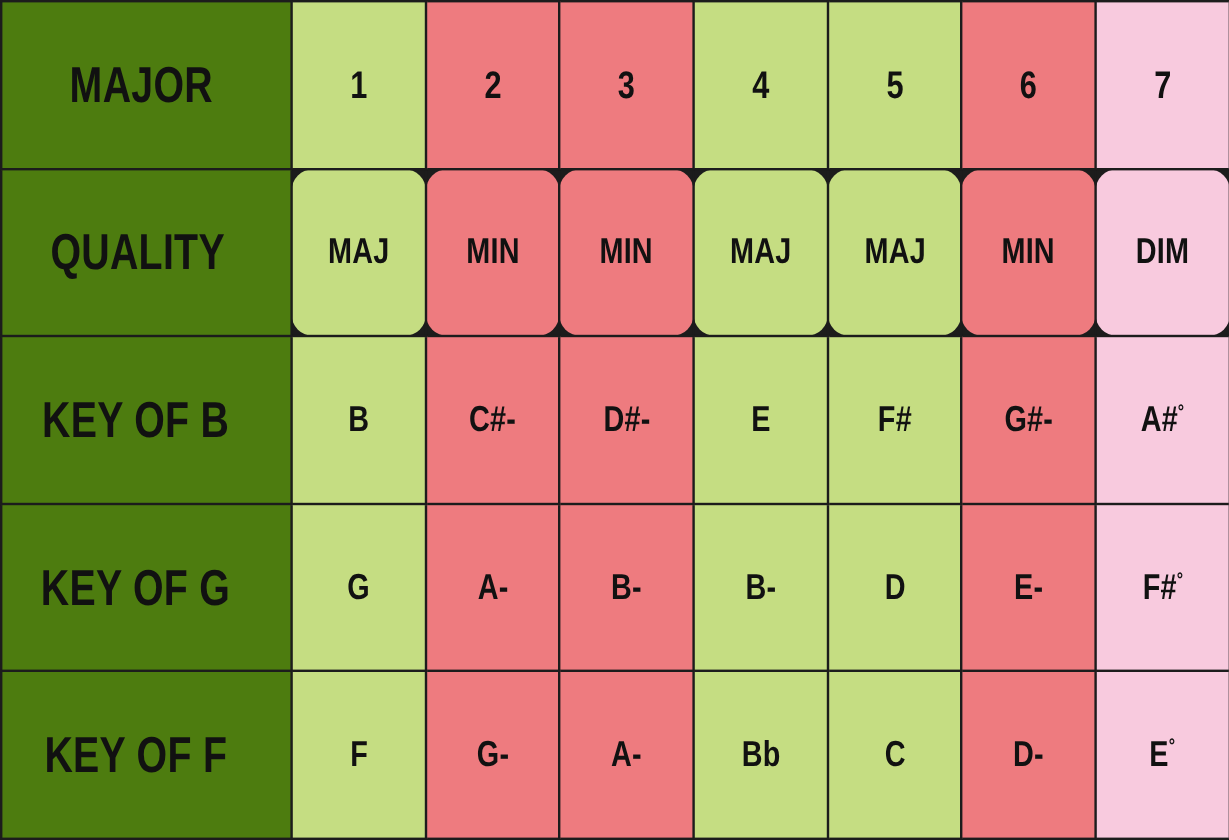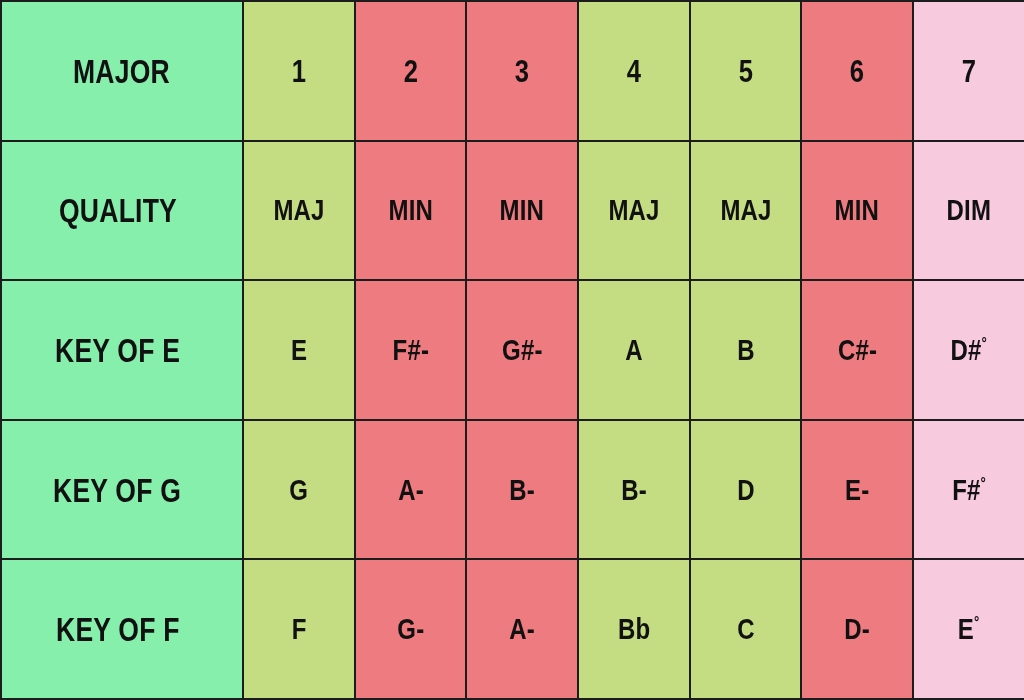--- a/index.html
+++ b/index.html
@@ -31,24 +31,24 @@
     color: #111111;
     font-weight: bold;
     line-height: 1;
   }
 
   
   col.col-label { width: 242px; }
   col.col-deg   { width: 111.7px; }
 
   .cell-label {
-    background: #86efac;
+    background: #4d7c0f;
     text-align: right;
     padding-left: 26px !important;
-    font-size: 34px;
+    font-size: 42px;
     letter-spacing: 0.3px;
     font-stretch: condensed;
     transform-origin: left center;
   }
   .cell-label .lbl-txt {
     display: inline-block;
     transform: scaleX(0.78);
     transform-origin: left center;
     white-space: nowrap;
   }
@@ -61,21 +61,21 @@
     font-size: 30px;
     letter-spacing: 0.2px;
   }
   .cell-val .v-txt {
     display: inline-block;
     transform: scaleX(0.80);
     white-space: nowrap;
   }
 
   .row-degree .cell-val { font-size: 32px; }
-  .row-quality .cell-val { font-size: 30px; }
+  .row-quality .cell-val { font-size: 30px; border-radius: 18px; }
 
   sup.deg {
     font-size: 0.55em;
     vertical-align: super;
     line-height: 0;
   }
 </style>
 </head>
 <body>
 
@@ -105,28 +105,28 @@
         <td class="cell-label"><span class="lbl-txt">QUALITY</span></td>
         <td class="cell-val cell-green"><span class="v-txt">MAJ</span></td>
         <td class="cell-val cell-red"><span class="v-txt">MIN</span></td>
         <td class="cell-val cell-red"><span class="v-txt">MIN</span></td>
         <td class="cell-val cell-green"><span class="v-txt">MAJ</span></td>
         <td class="cell-val cell-green"><span class="v-txt">MAJ</span></td>
         <td class="cell-val cell-red"><span class="v-txt">MIN</span></td>
         <td class="cell-val cell-pink"><span class="v-txt">DIM</span></td>
       </tr>
       <tr class="row-key">
-        <td class="cell-label"><span class="lbl-txt">KEY OF E</span></td>
-        <td class="cell-val cell-green"><span class="v-txt">E</span></td>
-        <td class="cell-val cell-red"><span class="v-txt">F#-</span></td>
-        <td class="cell-val cell-red"><span class="v-txt">G#-</span></td>
-        <td class="cell-val cell-green"><span class="v-txt">A</span></td>
+        <td class="cell-label"><span class="lbl-txt">KEY OF B</span></td>
         <td class="cell-val cell-green"><span class="v-txt">B</span></td>
         <td class="cell-val cell-red"><span class="v-txt">C#-</span></td>
-        <td class="cell-val cell-pink"><span class="v-txt">D#<sup class="deg">°</sup></span></td>
+        <td class="cell-val cell-red"><span class="v-txt">D#-</span></td>
+        <td class="cell-val cell-green"><span class="v-txt">E</span></td>
+        <td class="cell-val cell-green"><span class="v-txt">F#</span></td>
+        <td class="cell-val cell-red"><span class="v-txt">G#-</span></td>
+        <td class="cell-val cell-pink"><span class="v-txt">A#<sup class="deg">°</sup></span></td>
       </tr>
       <tr class="row-key">
         <td class="cell-label"><span class="lbl-txt">KEY OF G</span></td>
         <td class="cell-val cell-green"><span class="v-txt">G</span></td>
         <td class="cell-val cell-red"><span class="v-txt">A-</span></td>
         <td class="cell-val cell-red"><span class="v-txt">B-</span></td>
         <td class="cell-val cell-green"><span class="v-txt">B-</span></td>
         <td class="cell-val cell-green"><span class="v-txt">D</span></td>
         <td class="cell-val cell-red"><span class="v-txt">E-</span></td>
         <td class="cell-val cell-pink"><span class="v-txt">F#<sup class="deg">°</sup></span></td>

